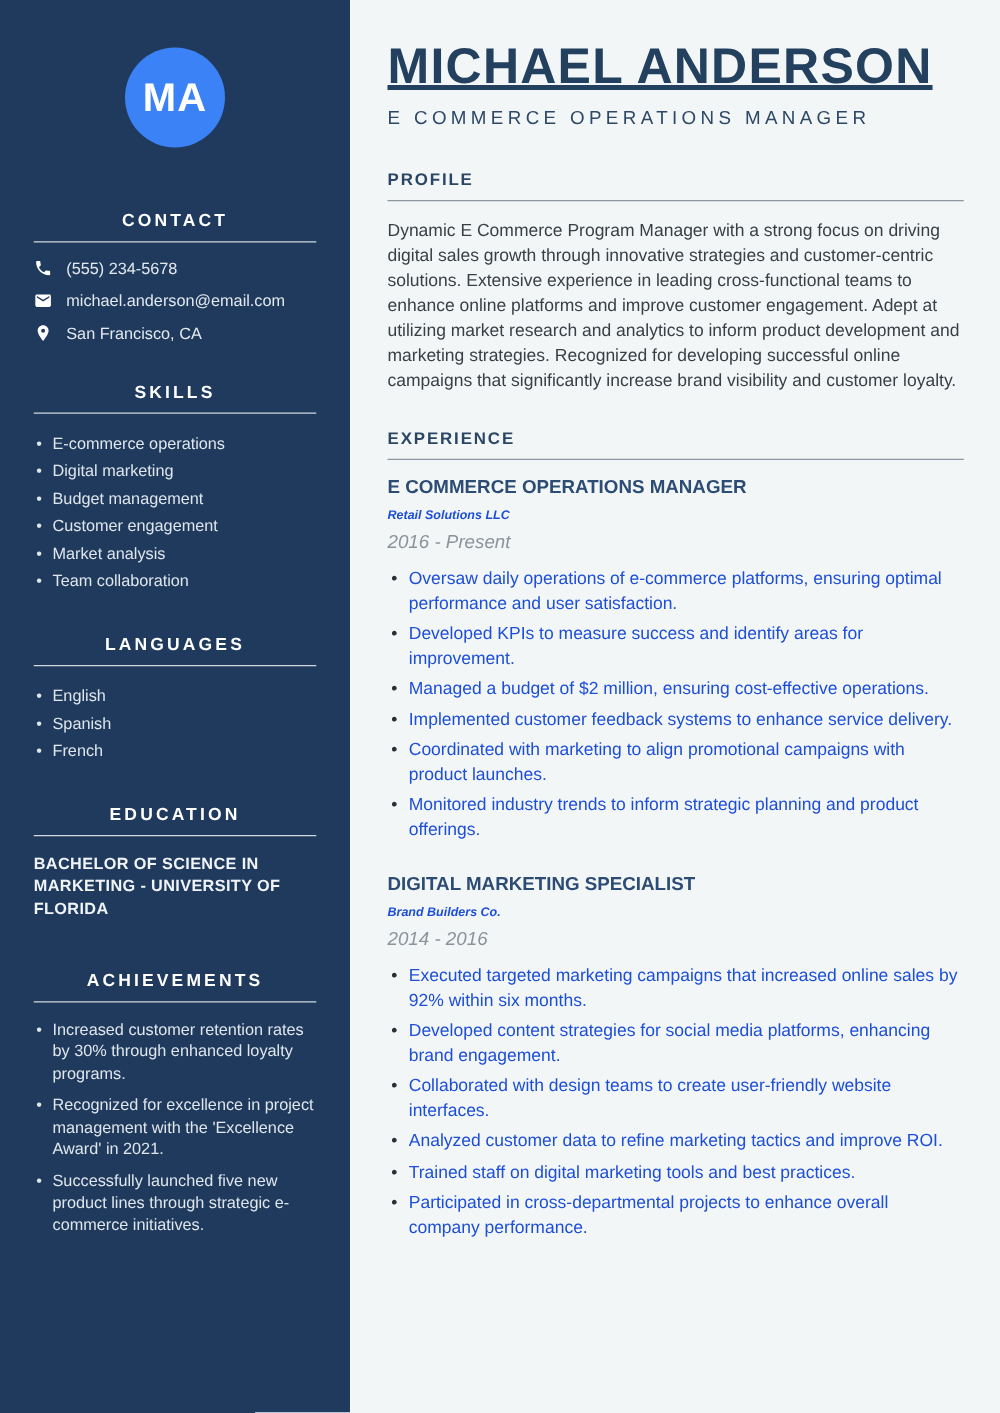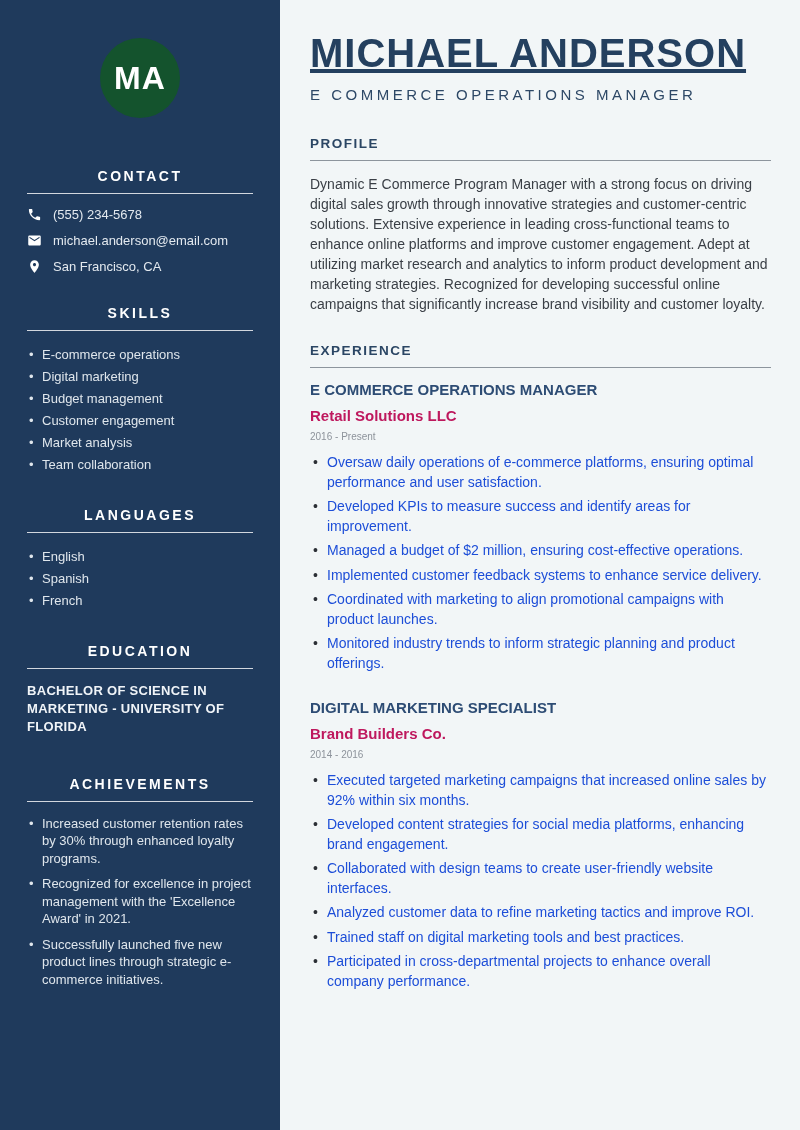--- a/index.html
+++ b/index.html
@@ -15,21 +15,21 @@
   .sidebar {
     width: 280px;
     flex-shrink: 0;
     background: #1f3a5c;
     color: #fff;
     padding: 38px 27px 20px 27px;
   }
   .avatar {
     width: 80px; height: 80px;
     border-radius: 50%;
-    background: #14532d;
+    background: #3b82f6;
     margin: 0 auto 50px auto;
     display: flex; align-items: center; justify-content: center;
     font-size: 32px; font-weight: 700; color: #ffffff;
     letter-spacing: 1px;
   }
   .side-section { margin-bottom: 31px; }
   .side-title {
     font-size: 14px; font-weight: 700;
     letter-spacing: 2.5px;
     color: #ffffff;
@@ -123,27 +123,29 @@
     margin-bottom: 29px;
   }
   .job { margin-bottom: 26px; }
   .job-role {
     font-size: 15px;
     font-weight: 700;
     color: #2d4c74;
     margin-bottom: 9px;
   }
   .job-company {
+    font-size: 10px;
+    font-weight: 700;
+    color: #1d4ed8;
+    margin-bottom: 7px;
+    font-style: italic;
+  }
+  .job-dates {
     font-size: 15px;
-    font-weight: 700;
-    color: #be185d;
-    margin-bottom: 7px;
-  }
-  .job-dates {
-    font-size: 10px;
+    font-style: italic;
     color: #8d939b;
     margin-bottom: 11px;
   }
   .job-bullets { list-style: none; }
   .job-bullets li {
     position: relative;
     padding-left: 17px;
     font-size: 14px;
     line-height: 19.5px;
     color: #1d4ed8;

